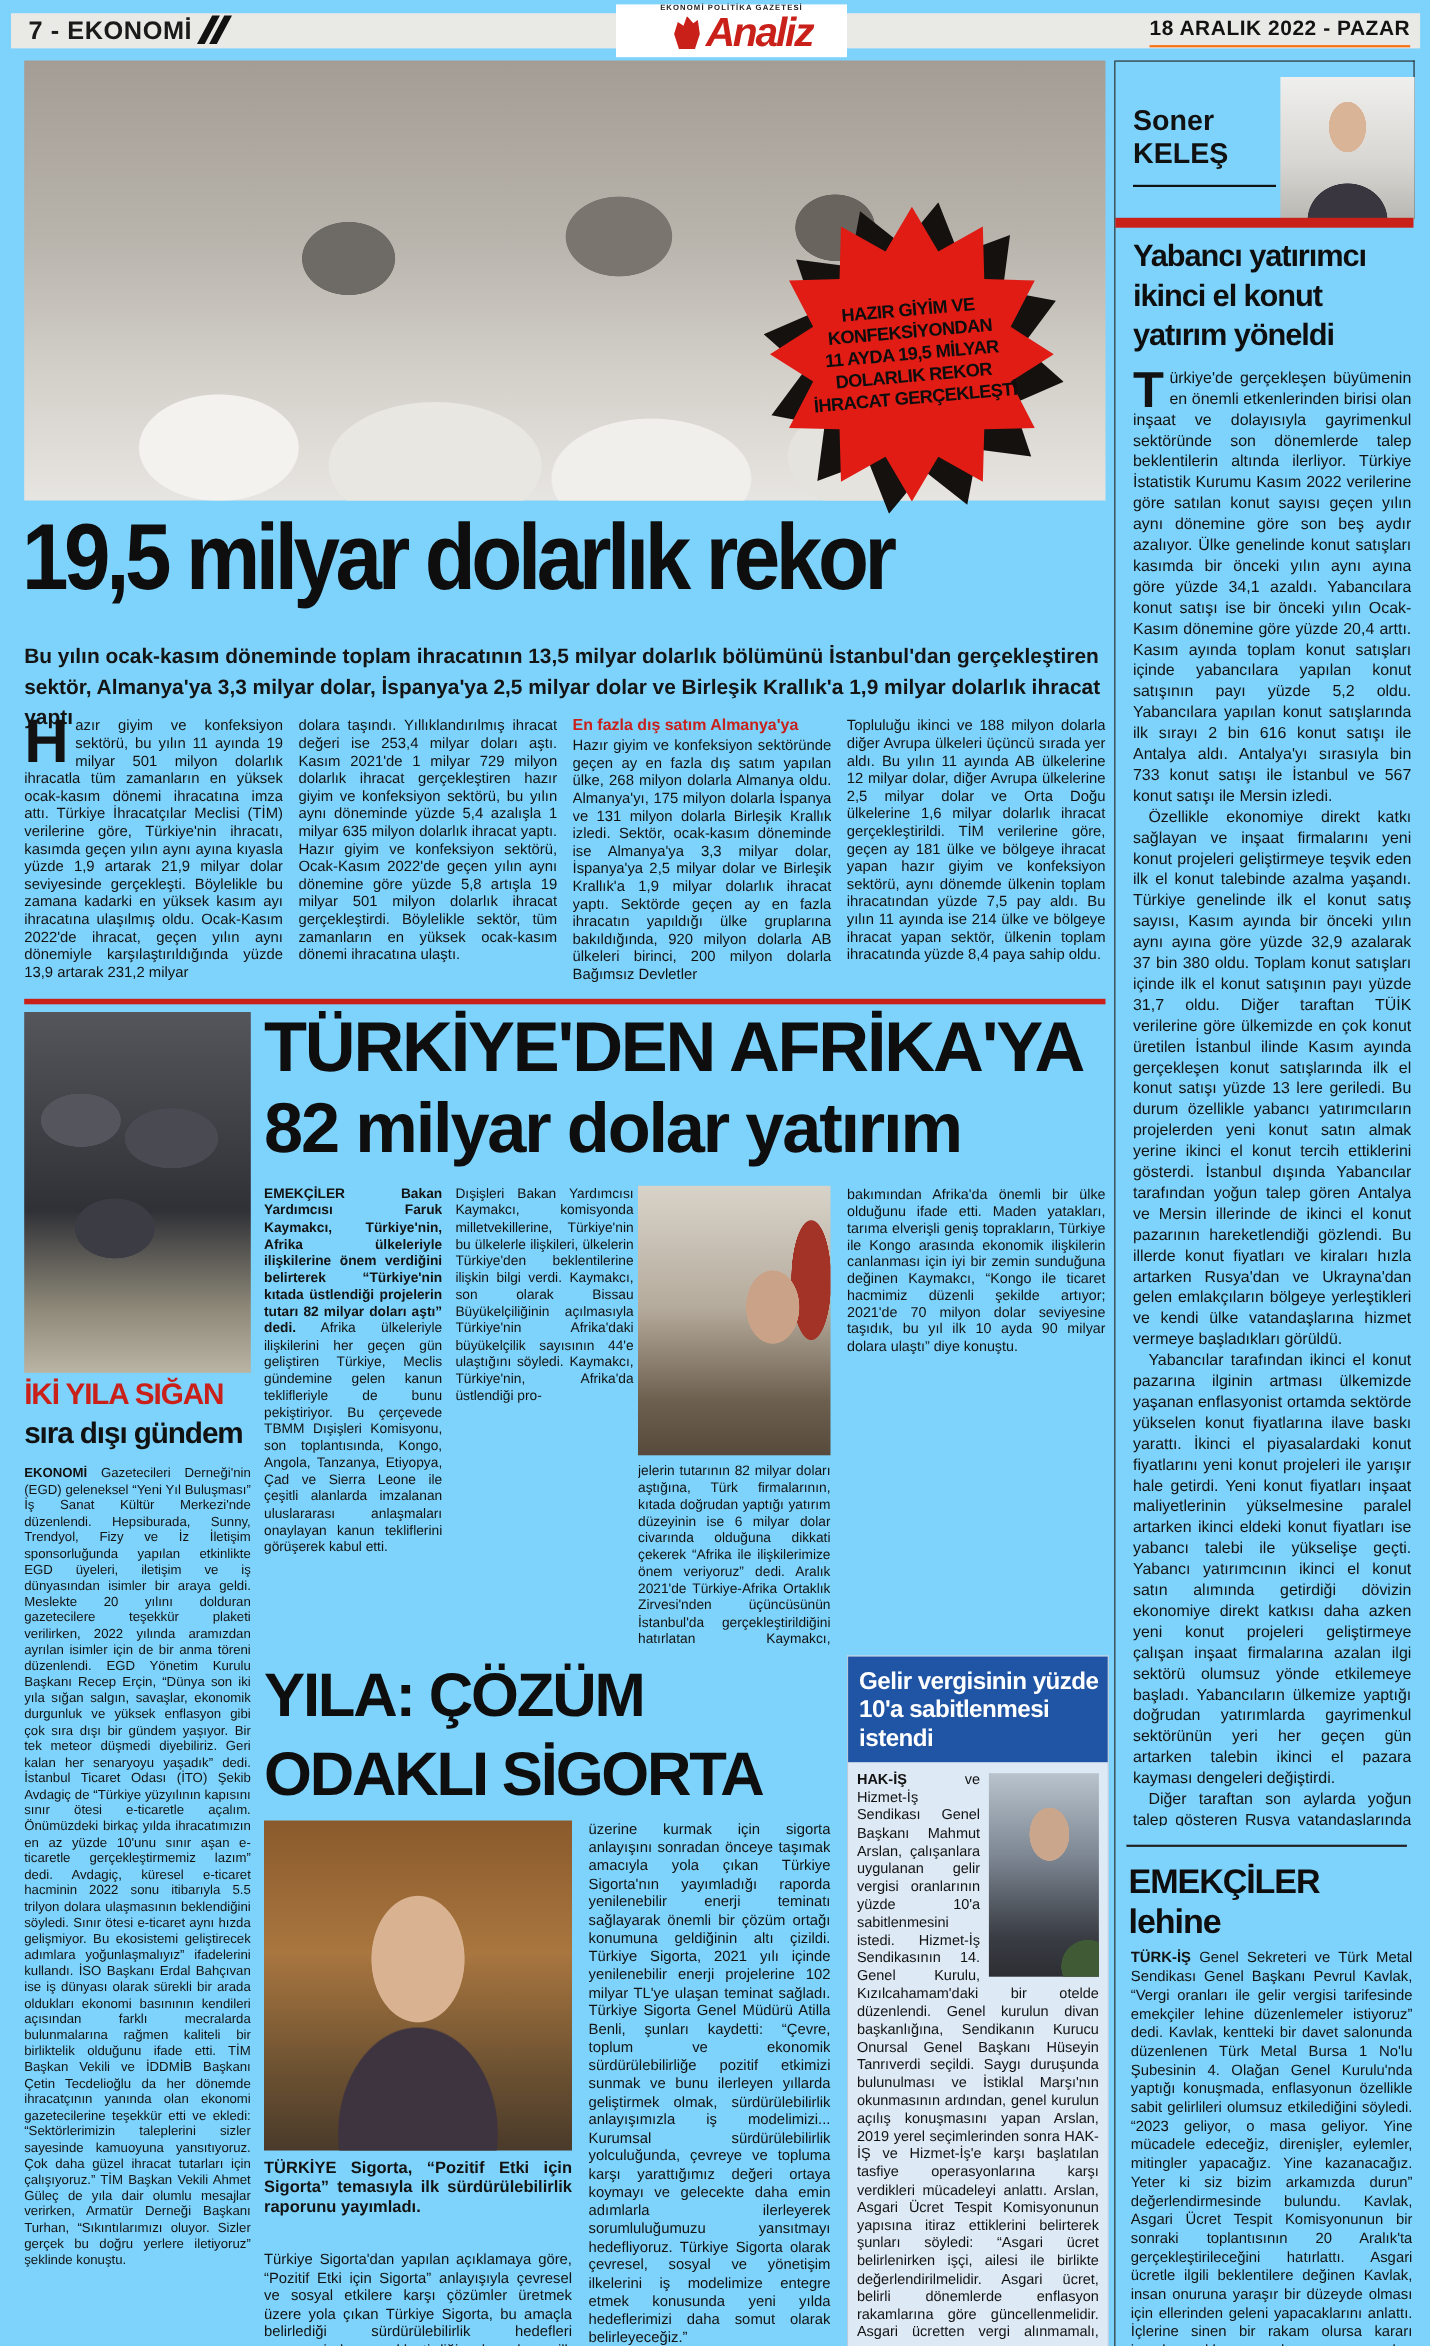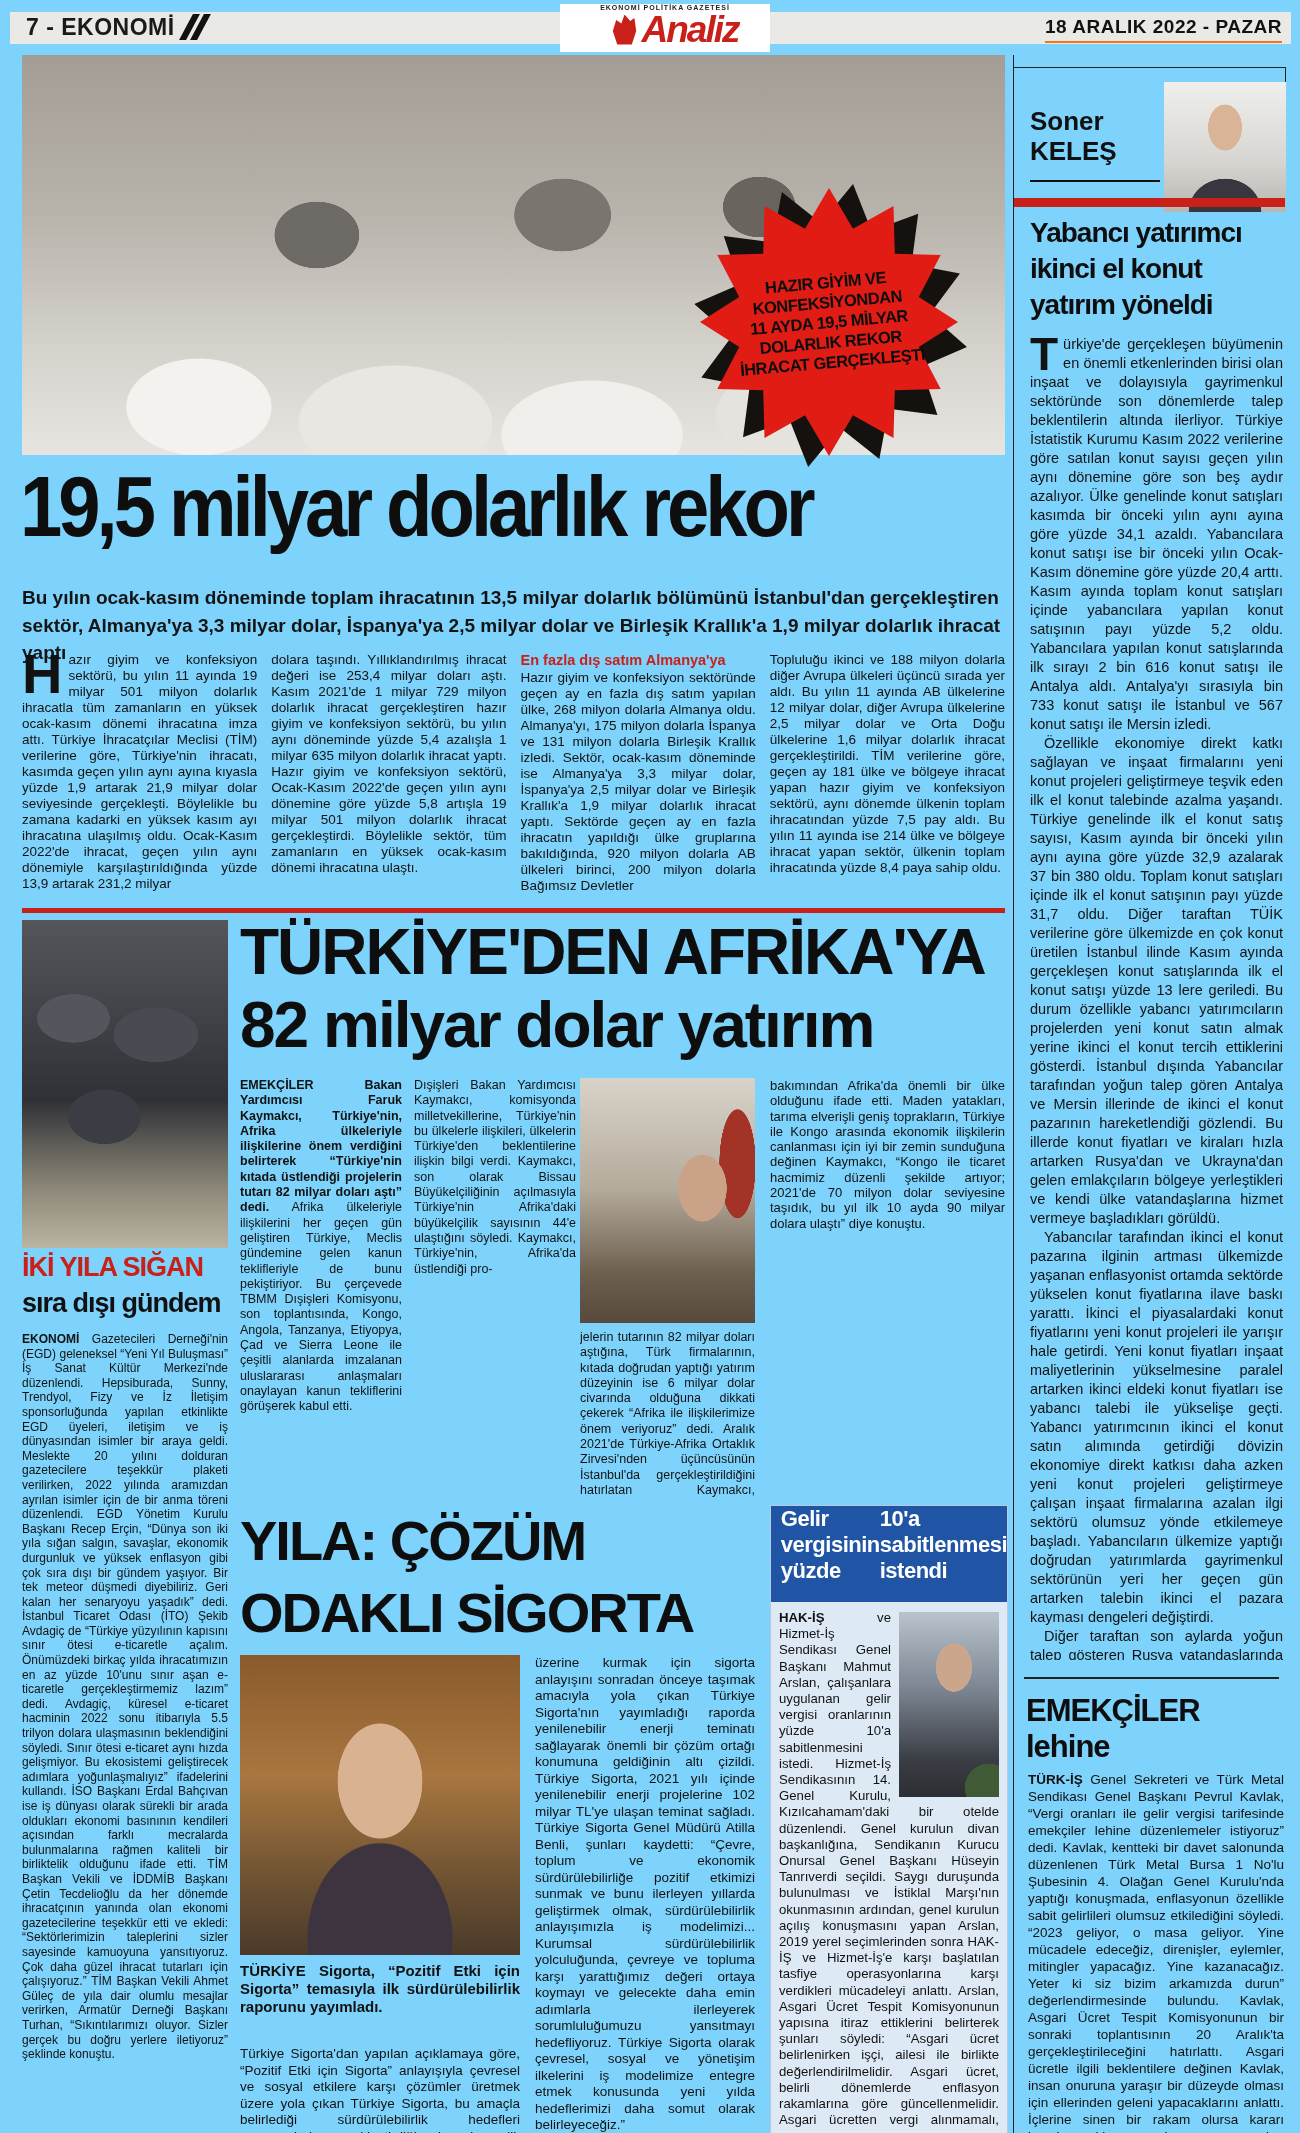--- a/index.html
+++ b/index.html
@@ -79,26 +79,26 @@
   .af-c3{left:580px;top:1330px;height:168px;width:175px;}
   .af-c4{left:770px;width:235px;height:420px;font-size:13px;}
   
   .hedef-head{left:240px;top:1505px;width:520px;font-size:56px;font-weight:bold;letter-spacing:-2px;line-height:72px;color:#0e0e0e;}
   .hedef-cap{left:240px;top:1962px;width:280px;font-size:15px;line-height:18px;font-weight:bold;text-align:justify;}
   .hedef-c1{left:240px;top:2046px;width:280px;height:87px;font-size:13.5px;line-height:16.5px;text-align:justify;overflow:hidden;}
   .hedef-c2{left:535px;top:1655px;width:220px;height:478px;font-size:13.5px;line-height:16.5px;text-align:justify;overflow:hidden;}
   
   .gelir-panel{left:770px;top:1505px;width:236px;height:628px;background:#dde9f5;border:1px solid #b9cade;}
   .gelir-box{position:absolute;left:0;top:0;width:100%;height:96px;background:#1f55a4;color:#fff;
-     display:flex;justify-content:flex-end;padding-left:10px;box-sizing:border-box;
+     display:flex;flex-direction:column;justify-content:center;padding-left:10px;box-sizing:border-box;
      font-size:22px;font-weight:bold;line-height:26px;letter-spacing:-.5px;}
   .gelir-body{position:absolute;left:8px;top:104px;right:8px;bottom:4px;font-size:13.2px;line-height:16.2px;text-align:justify;overflow:hidden;}
   
   .rail{left:1013px;top:55px;width:272px;height:2078px;border-left:1.5px solid #222;}
-  .author-box{position:absolute;left:0;top:12px;width:271px;height:143px;border-top:1.5px solid #222;border-right:1.5px solid #222;}
+  .author-box{position:absolute;left:0;top:0;width:271px;height:143px;border-top:1.5px solid #222;border-right:1.5px solid #222;}
   .author-name{position:absolute;left:16px;top:38px;font-size:26px;font-weight:bold;line-height:30px;color:#111;}
   .author-rule{position:absolute;left:16px;top:112px;width:130px;height:2px;background:#111;}
   .red-bar{position:absolute;left:0;top:143px;width:271px;height:9px;background:#c9201a;}
   .keles-head{position:absolute;left:16px;top:160px;width:250px;font-size:28px;font-weight:bold;line-height:36px;letter-spacing:-1px;color:#0e0e0e;}
   .keles-body{position:absolute;left:16px;top:280px;width:253px;height:1325px;font-size:14.5px;line-height:19px;text-align:justify;overflow:hidden;}
   .keles-body p{margin:0;text-indent:14px;}
   .keles-body p:first-child{text-indent:0;}
   .keles-body p:first-child::first-letter{float:left;font-size:46px;line-height:38px;font-weight:bold;padding-right:5px;}
   .rail-divider{position:absolute;left:10px;top:1622px;width:255px;height:1.5px;background:#222;}
   .emek-head{position:absolute;left:12px;top:1638px;width:258px;font-size:31px;font-weight:bold;line-height:36px;letter-spacing:-1px;color:#0e0e0e;}

